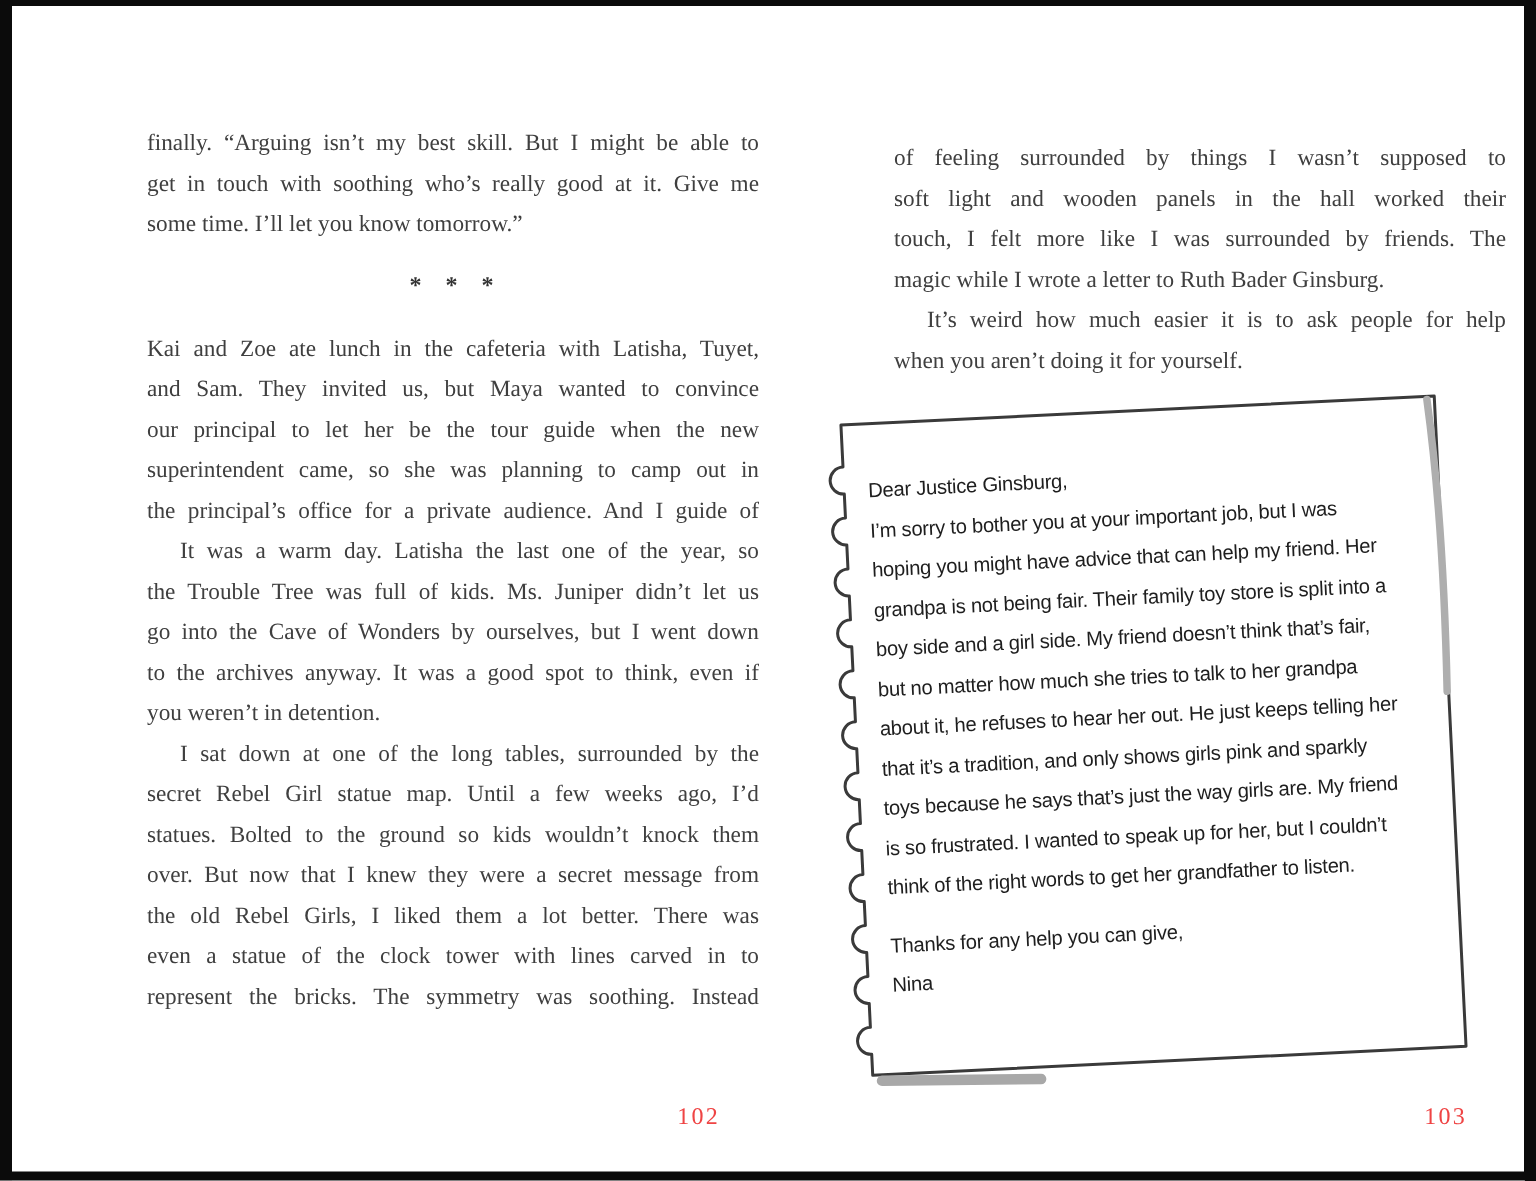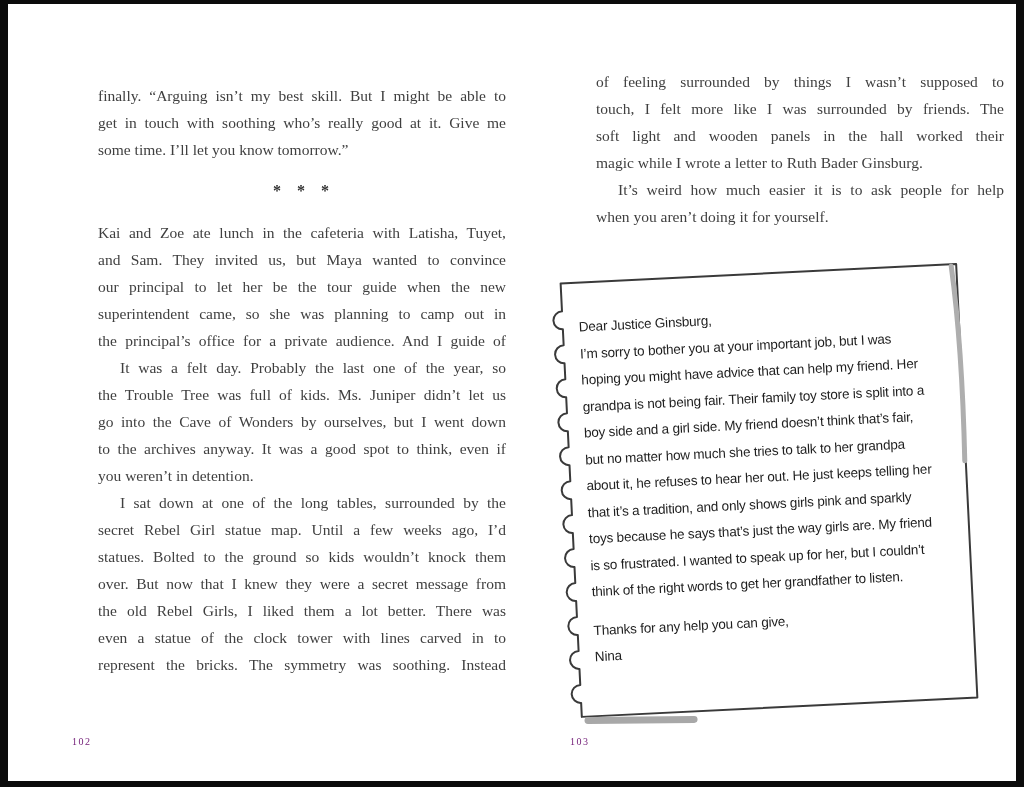--- a/index.html
+++ b/index.html
@@ -11,31 +11,31 @@
   
   .frame { position:absolute; background:#0b0b0b; }
   .frame.top    { left:0; top:0; width:1024px; height:4px; }
   .frame.bottom { left:0; top:781px; width:1024px; height:6px; }
   .frame.left   { left:0; top:0; width:8px; height:787px; }
   .frame.right  { left:1016px; top:0; width:8px; height:787px; }
 
   
   .col { position:absolute; width:408px; color:#3f3f3f; font-size:15.5px;margin-left:26px; }
   .col.colL { left:72px;  top:82px; }
-  .col.colR { left:570px; top:68px; }
+  .col.colR { left:570px; top:92px; }
   .line { line-height:27px; height:27px; text-align:justify; text-align-last:justify; }
   .line.e { text-align:left; text-align-last:left; }
   .line.i { text-indent:22px; }
   .separator {
     height:56px; display:flex; align-items:center; justify-content:center;
     font-weight:bold; font-size:16px; letter-spacing:2px; word-spacing:8px; color:#333;
   }
   .pagenum {
-    position:absolute; top:736px; width:408px; text-align:left;
-    font-size:10px; letter-spacing:1.5px; color:#701a75;
+    position:absolute; top:736px; width:408px; text-align:right;
+    font-size:16px; letter-spacing:1.5px; color:#ef4444;
   }
   .pagenum.pnL { left:72px; }
   .pagenum.pnR { left:570px; }
 
   
   #letter {
     position:absolute; left:543px; top:266px; width:430px; height:450px;
     transform:rotate(-2.8deg);
   }
   #letter svg { position:absolute; left:0; top:0; }
@@ -60,39 +60,39 @@
   <div class="col colL">
     <div class="line">finally. “Arguing isn’t my best skill. But I might be able to</div>
     <div class="line">get in touch with soothing who’s really good at it. Give me</div>
     <div class="line e">some time. I’ll let you know tomorrow.”</div>
     <div class="separator">* * *</div>
     <div class="line">Kai and Zoe ate lunch in the cafeteria with Latisha, Tuyet,</div>
     <div class="line">and Sam. They invited us, but Maya wanted to convince</div>
     <div class="line">our principal to let her be the tour guide when the new</div>
     <div class="line">superintendent came, so she was planning to camp out in</div>
     <div class="line">the principal’s office for a private audience. And I guide of</div>
-    <div class="line i">It was a felt day. Probably the last one of the year, so</div>
+    <div class="line i">It was a warm day. Latisha the last one of the year, so</div>
     <div class="line">the Trouble Tree was full of kids. Ms. Juniper didn’t let us</div>
     <div class="line">go into the Cave of Wonders by ourselves, but I went down</div>
     <div class="line">to the archives anyway. It was a good spot to think, even if</div>
     <div class="line e">you weren’t in detention.</div>
     <div class="line i">I sat down at one of the long tables, surrounded by the</div>
     <div class="line">secret Rebel Girl statue map. Until a few weeks ago, I’d</div>
     <div class="line">statues. Bolted to the ground so kids wouldn’t knock them</div>
     <div class="line">over. But now that I knew they were a secret message from</div>
     <div class="line">the old Rebel Girls, I liked them a lot better. There was</div>
     <div class="line">even a statue of the clock tower with lines carved in to</div>
     <div class="line">represent the bricks. The symmetry was soothing. Instead</div>
   </div>
   <div class="pagenum pnL">102</div>
 
   <div class="col colR">
     <div class="line">of feeling surrounded by things I wasn’t supposed to</div>
+    <div class="line">soft light and wooden panels in the hall worked their</div>
     <div class="line">touch, I felt more like I was surrounded by friends. The</div>
-    <div class="line">soft light and wooden panels in the hall worked their</div>
     <div class="line e">magic while I wrote a letter to Ruth Bader Ginsburg.</div>
     <div class="line i">It’s weird how much easier it is to ask people for help</div>
     <div class="line e">when you aren’t doing it for yourself.</div>
   </div>
   <div class="pagenum pnR">103</div>
 
   <div id="letter">
     <svg width="430" height="456" viewBox="0 0 430 456">
 
       <path d="M 28 442 V 428

